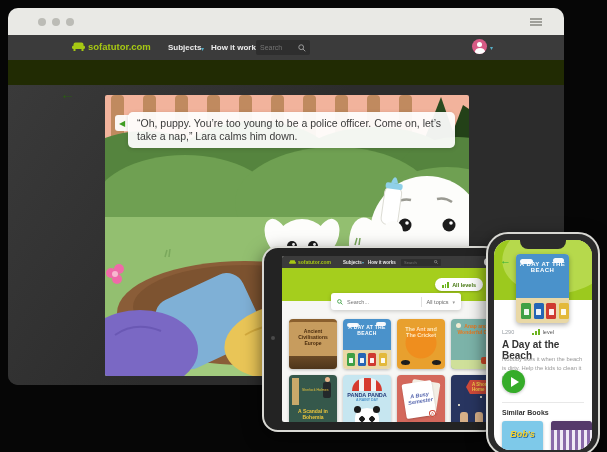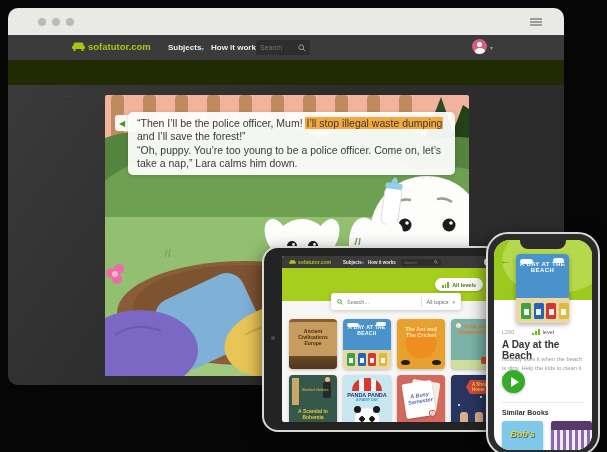--- a/index.html
+++ b/index.html
@@ -312,21 +312,20 @@
             <circle cx="14" cy="174" r="5"></circle>
             <circle cx="12" cy="184" r="5"></circle>
         </g>
         <circle cx="10" cy="179" r="3" fill="#f8b8d0"></circle>
         <path d="M60,162 l2,-7 M64,162 l1,-8 M250,150 l2,-7 M254,150 l1,-7 M316,252 l2,-8 M321,252 l1,-8" stroke="#7aa85c" stroke-width="1.5" fill="none"></path>
       </svg>
     </div>
 
     <div class="story-marker">◀</div>
     <div class="story-box">
-      <p><span>“Then I’ll be the police officer, Mum! </span><span class="hl">I’ll stop illegal waste dumping</span><span> and I’ll save the forest!”</span></p>
       <p>“Oh, puppy. You’re too young to be a police officer. Come on, let’s take a nap,” Lara calms him down.</p>
     </div>
   </div>
 </div>
 
 <div class="tablet">
   <span class="tab-cam"></span>
   <div class="tablet-screen">
     <div class="t-nav">
       <div class="t-logo">

